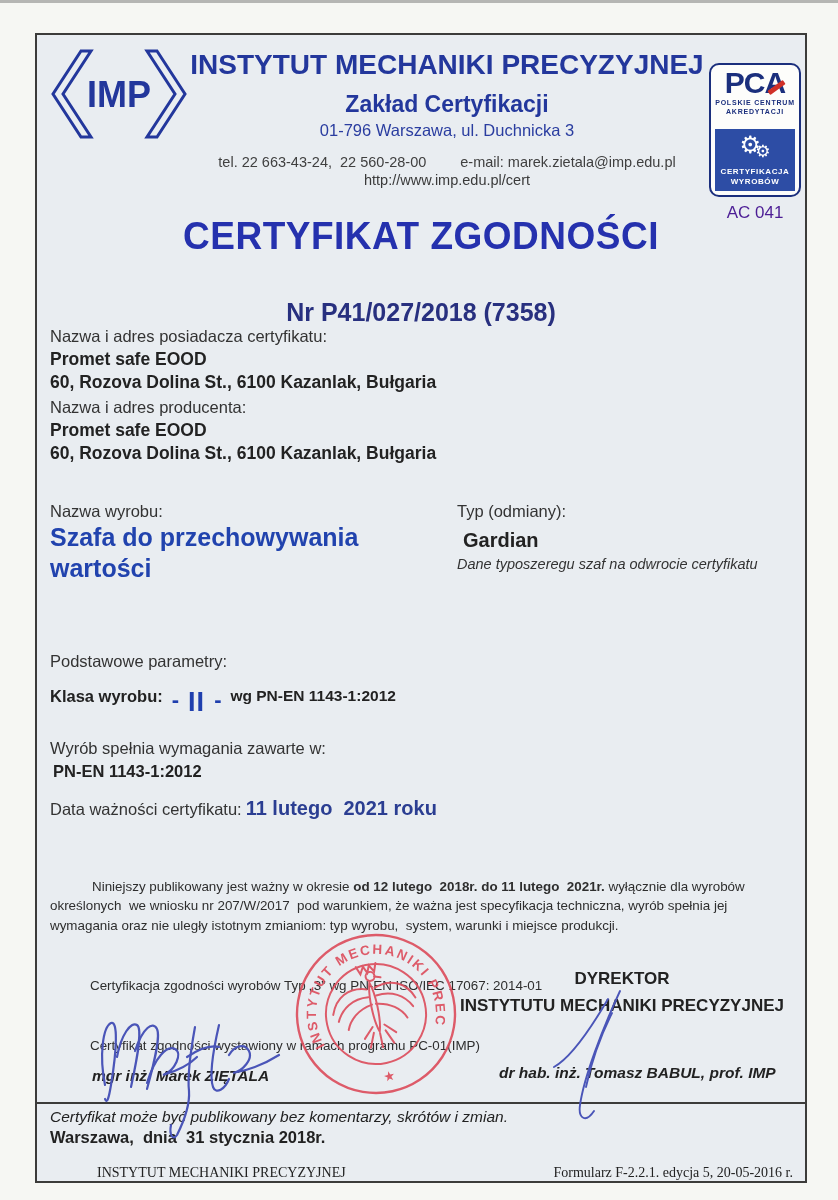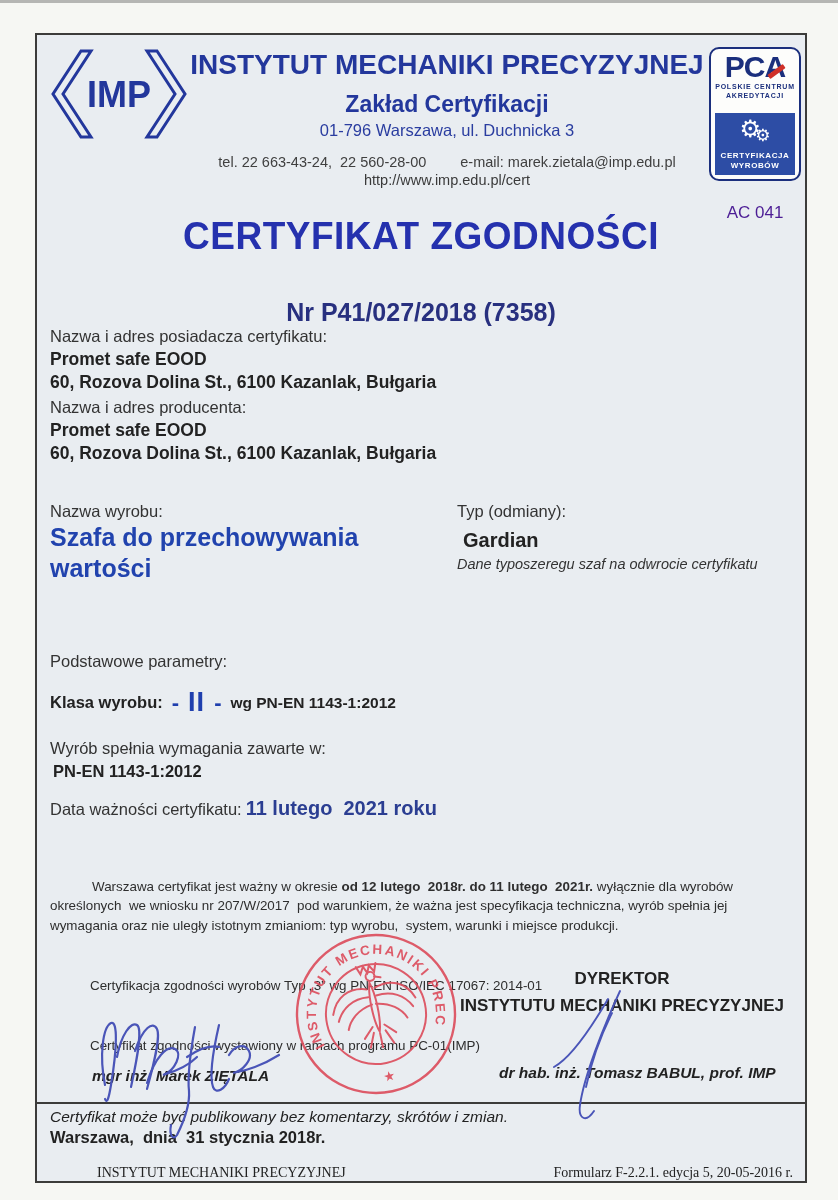--- a/index.html
+++ b/index.html
@@ -12,41 +12,41 @@
   .imp-logo{position:absolute; left:12px; top:12px; width:140px; height:94px;}
   .header-center{position:absolute; left:150px; top:14px; width:520px; text-align:center;}
   .inst-name{font-size:28px; font-weight:bold; color:#23379c; letter-spacing:0px;}
   .dept{font-size:23px; font-weight:bold; color:#23379c; margin-top:10px;}
   .addr{font-size:16.5px; color:#2a3da0; margin-top:3px;}
   .contact{font-size:14.5px; color:#404040; margin-top:14px; white-space:pre-wrap;}
   .contact .gap{display:inline-block; width:34px;}
   .website{font-size:14.5px; color:#3a3a3a; margin-top:2px;}
 
   
-  .pca{position:absolute; left:672px; top:12px; width:92px; height:134px; border:2px solid #1b2f7d; border-radius:10px; background:#fdfdfb; box-sizing:border-box; text-align:center;}
+  .pca{position:absolute; left:672px; top:28px; width:92px; height:134px; border:2px solid #1b2f7d; border-radius:10px; background:#fdfdfb; box-sizing:border-box; text-align:center;}
   .pca-acro{position:relative; font-size:30px; font-weight:bold; color:#1b2f7d; letter-spacing:-1px; line-height:30px; margin-top:3px;}
   .pca-slash{position:absolute; right:13px; top:17px; width:19px; height:5px; background:#d03028; transform:rotate(-36deg); border-radius:1px;}
   .pca-org{font-size:7px; font-weight:bold; color:#1b2f7d; letter-spacing:0.8px; line-height:9px;}
   .pca-box{position:absolute; left:4px; right:4px; bottom:4px; height:62px; background:#2d4da5; color:#fff;}
   .pca-gears{line-height:30px; font-size:24px; color:#fff; margin-top:1px;}
   .pca-gears .g2{font-size:17px; margin-left:-6px; vertical-align:-4px; display:inline-block;}
   .pca-cert{font-size:8px; font-weight:bold; letter-spacing:0.6px; line-height:10px;}
   .ac-num{position:absolute; left:672px; top:168px; width:92px; text-align:center; font-size:17px; color:#4c1d95;}
 
   
   .cert-title{position:absolute; left:0; top:180px; width:100%; text-align:center; font-size:37px; font-weight:bold; color:#2531ae; letter-spacing:0.5px; transform:scaleY(1.05);}
   .cert-no{position:absolute; left:0; top:229px; width:100%; text-align:center; font-size:25px; font-weight:bold; color:#28307f;margin-top:34px;}
 
   
   .lab{position:absolute; font-size:16.5px; color:#333;}
   .val{position:absolute; font-size:17.5px; font-weight:bold; color:#222;}
   .prod-name{position:absolute; left:13px; font-size:25px; font-weight:bold; color:#2143ae;}
   .type-note{position:absolute; font-size:14.5px; font-style:italic; color:#333;}
 
-  .class-row{position:absolute; left:13px; top:652px; display:flex; align-items:center; gap:9px;}
+  .class-row{position:absolute; left:13px; top:652px; display:flex; align-items:flex-start; gap:9px;}
   .class-label{font-size:16.5px; font-weight:bold; color:#222;}
   .class-dash{font-size:22px; font-weight:bold; color:#1f3fae;}
   .class-val{font-size:27px; font-weight:bold; color:#1f3fae; letter-spacing:1px;}
   .class-std{font-size:15.5px; font-weight:bold; color:#222;}
 
   .validity-row{position:absolute; left:13px; top:762px; display:flex; align-items:baseline; gap:4px;}
   .validity-label{font-size:16.5px; color:#333;}
   .validity-val{font-size:20px; font-weight:bold; color:#2b3e92; white-space:pre-wrap;}
 
   .fine{position:absolute; left:13px; right:11px; top:803px; font-size:13.4px; color:#2e2e2e; line-height:1.45; white-space:pre-wrap;}
@@ -130,21 +130,21 @@
 
     <div class="lab" style="left:13px; top:704px;">Wyrób spełnia wymagania zawarte w:</div>
     <div class="val" style="left:16px; top:727px; font-size:16.5px;">PN-EN 1143-1:2012</div>
 
     <div class="validity-row">
       <span class="validity-label">Data ważności certyfikatu:</span>
       <span class="validity-val">11 lutego  2021 roku</span>
     </div>
 
     <div class="fine">
-      <div class="p1"><span>Warszawa certyfikat jest ważny w okresie </span><b>od 12 lutego  2018r. do 11 lutego  2021r.</b><span> wyłącznie dla wyrobów określonych  we wniosku nr 207/W/2017  pod warunkiem, że ważna jest specyfikacja techniczna, wyrób spełnia jej wymagania oraz nie uległy istotnym zmianiom: typ wyrobu,  system, warunki i miejsce produkcji.</span></div>
+      <div class="p1"><span>Niniejszy publikowany jest ważny w okresie </span><b>od 12 lutego  2018r. do 11 lutego  2021r.</b><span> wyłącznie dla wyrobów określonych  we wniosku nr 207/W/2017  pod warunkiem, że ważna jest specyfikacja techniczna, wyrób spełnia jej wymagania oraz nie uległy istotnym zmianiom: typ wyrobu,  system, warunki i miejsce produkcji.</span></div>
       <div class="ind">Certyfikacja zgodności wyrobów Typ „3” wg PN-EN ISO/IEC 17067: 2014-01</div>
       <div class="ind">Certyfikat zgodności wystawiony w ramach programu PC-01(IMP)</div>
     </div>
 
     <svg class="sig-svg" style="left:50px; top:950px;" width="215" height="160" viewBox="0 0 215 160">
       <g fill="none" stroke="#4a55b8" stroke-width="2.2" stroke-linecap="round">
         <path d="M18,100 C12,70 16,42 24,38 C31,35 30,64 24,100 C22,112 20,120 18,114"></path>
         <path d="M30,72 C34,50 44,36 50,40 C56,44 50,74 44,102"></path>
         <path d="M48,66 C56,42 66,36 70,44 C74,52 66,82 60,104"></path>
         <path d="M60,98 C68,72 80,60 88,64 C96,68 88,86 76,90 C90,86 102,80 110,72"></path>

